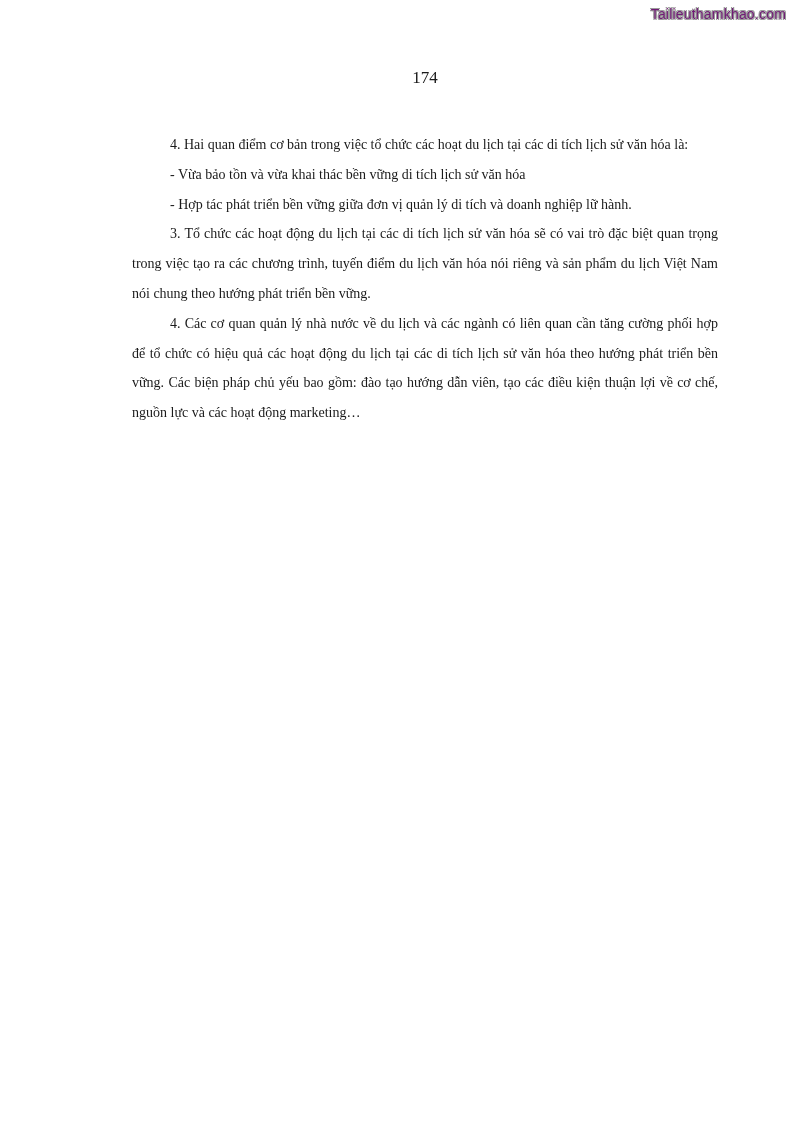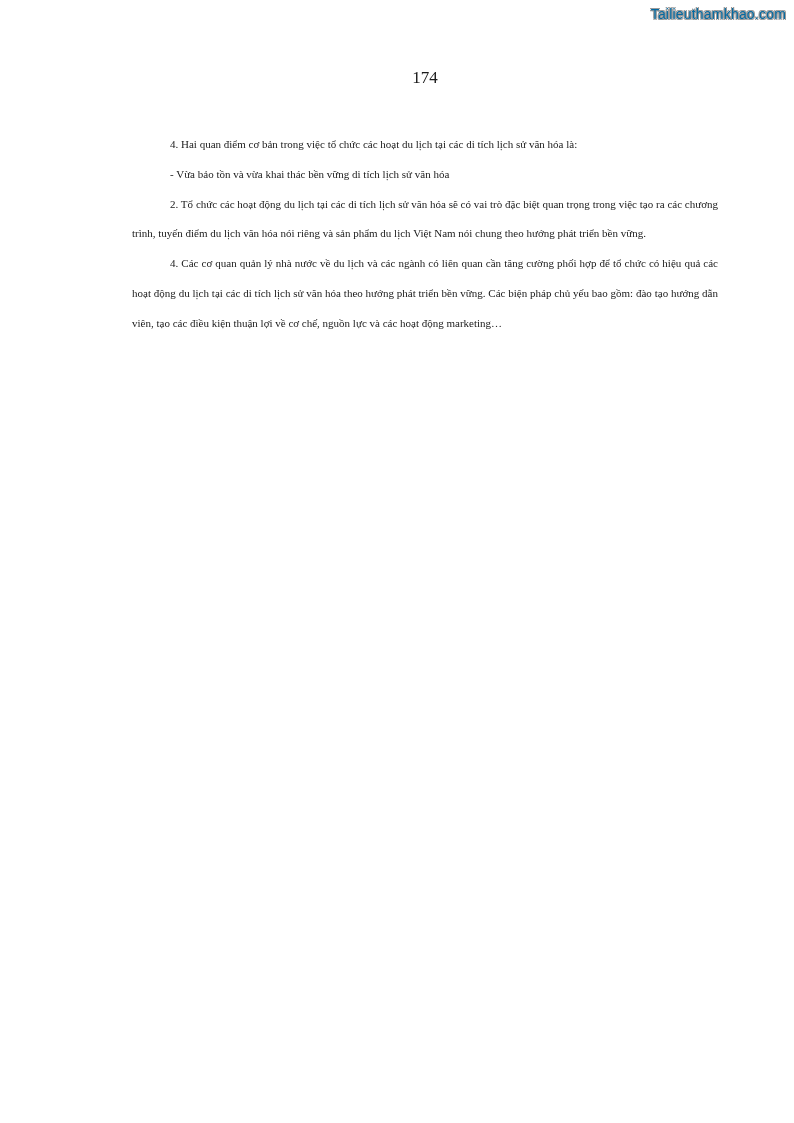--- a/index.html
+++ b/index.html
@@ -3,39 +3,40 @@
 <meta charset="utf-8">
 <style>
   html, body { margin: 0; padding: 0; }
   body {
     width: 794px; height: 1123px; background: #ffffff; position: relative; overflow: hidden;
     font-family: "Liberation Serif", "DejaVu Serif", serif; color: #1a1a1a;
   }
   .watermark {
     position: absolute; top: 6px; right: 8px;
     font-family: "Liberation Sans", "DejaVu Sans", sans-serif;
-    font-size: 14px; color: #0369a1;
+    font-size: 14px; color: #701a75;
     text-shadow: -1px -1px 0 #9a9a9a, 1px -1px 0 #9a9a9a, -1px 1px 0 #9a9a9a, 1px 1px 0 #9a9a9a;
     letter-spacing: 0.2px;
   }
   .page-number {
     position: absolute; top: 68px; left: 0; width: 850px; text-align: center;
     font-size: 17px;
   }
   .content {
     position: absolute; top: 130px; left: 132px; width: 586px;
-    font-size: 11px; line-height: 29.8px; text-align: justify;
+    font-size: 14px; line-height: 29.8px; text-align: justify;
   }
   .content p { margin: 0; text-indent: 38px; }
   .content p.heading { font-weight: bold; }
 </style>
 </head>
 <body>
 
 <div class="watermark">Tailieuthamkhao.com</div>
 <div class="page-number">174</div>
 
 <div class="content">
   <p>4. Hai quan điểm cơ bản trong việc tổ chức các hoạt du lịch tại các di tích lịch sử văn hóa là:</p>
   <p>- Vừa bảo tồn và vừa khai thác bền vững di tích lịch sử văn hóa</p>
-  <p>2. Tổ chức các hoạt động du lịch tại các di tích lịch sử văn hóa sẽ có vai trò đặc biệt quan trọng trong việc tạo ra các chương trình, tuyến điểm du lịch văn hóa nói riêng và sản phẩm du lịch Việt Nam nói chung theo hướng phát triển bền vững.</p>
+  <p>- Hợp tác phát triển bền vững giữa đơn vị quản lý di tích và doanh nghiệp lữ hành.</p>
+  <p>3. Tổ chức các hoạt động du lịch tại các di tích lịch sử văn hóa sẽ có vai trò đặc biệt quan trọng trong việc tạo ra các chương trình, tuyến điểm du lịch văn hóa nói riêng và sản phẩm du lịch Việt Nam nói chung theo hướng phát triển bền vững.</p>
   <p>4. Các cơ quan quản lý nhà nước về du lịch và các ngành có liên quan cần tăng cường phối hợp để tổ chức có hiệu quả các hoạt động du lịch tại các di tích lịch sử văn hóa theo hướng phát triển bền vững. Các biện pháp chủ yếu bao gồm: đào tạo hướng dẫn viên, tạo các điều kiện thuận lợi về cơ chế, nguồn lực và các hoạt động marketing…</p>
 </div>
 
 </body></html>

